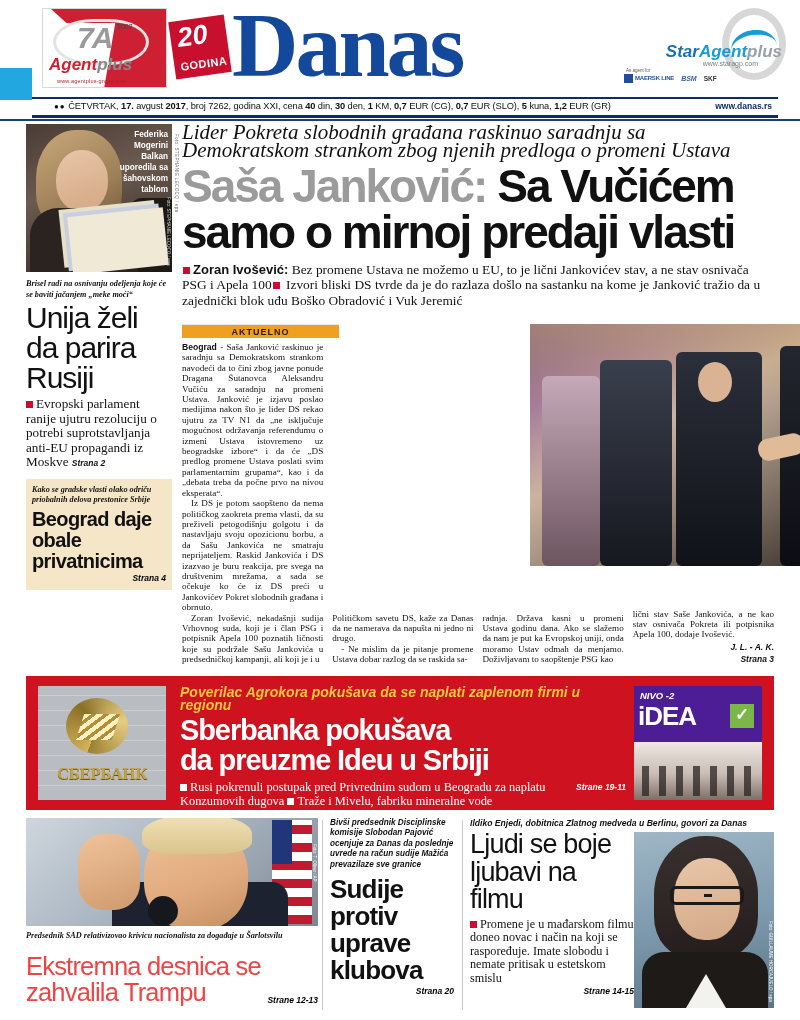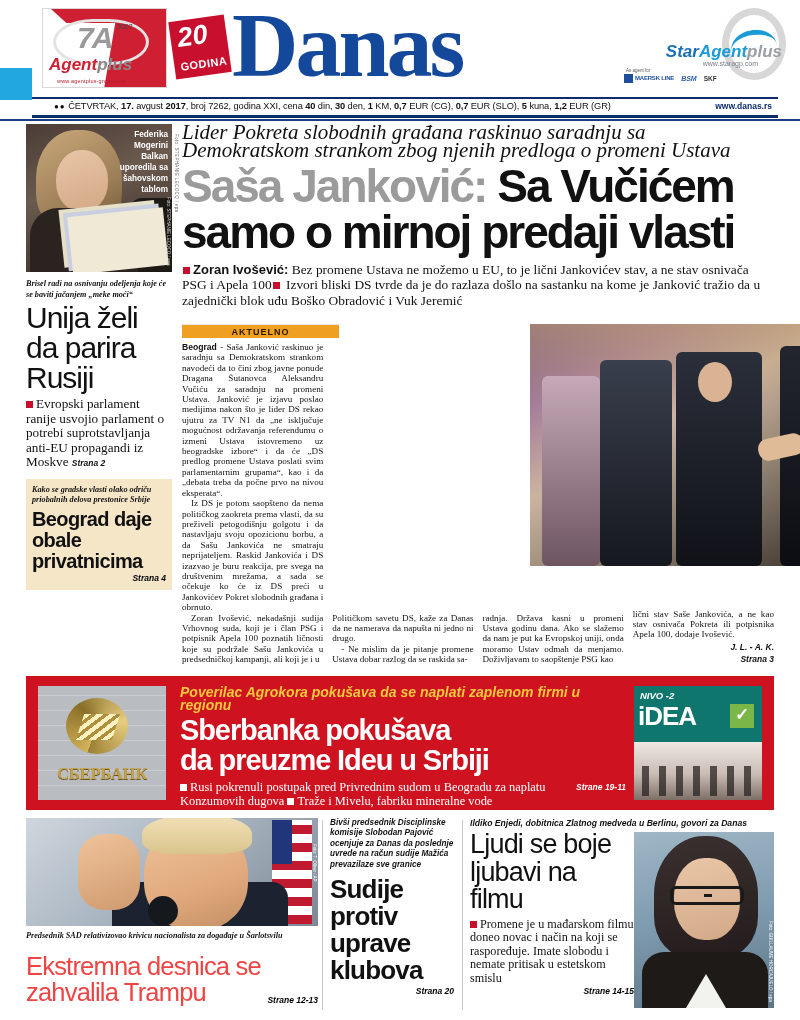--- a/index.html
+++ b/index.html
@@ -194,21 +194,21 @@
      letter-spacing:-.5px; text-shadow:0 1px 0 #6b5520; }
   .sber-mid { position:absolute; left:154px; top:10px; width:446px; }
   .sber-kicker { font-family:Liberation Sans, sans-serif; font-style:italic; font-weight:bold;
      font-size:14px; color:#f2c83c; line-height:13px; }
   .sber-hl { font-family:"Liberation Sans", sans-serif; font-weight:bold; font-size:29px; line-height:30px;
      color:#fff; letter-spacing:-1.1px; margin-top:3px; }
   .sber-lead { font-family:"Liberation Serif", serif; font-size:12.4px; line-height:14px; color:#fff; margin-top:5px;}
   .sq-w { display:inline-block; width:7px; height:7px; background:#fff; margin:0 3px 0 0; }
   .sber-strane { float:right; font-family:"Liberation Sans",sans-serif; font-style:italic; font-weight:bold; font-size:8.5px; color:#fff;}
   .sber-idea {
-    position:absolute; right:12px; top:10px; width:128px; height:114px; overflow:hidden; background:#0f766e;
+    position:absolute; right:12px; top:10px; width:128px; height:114px; overflow:hidden; background:#4c1d95;
   }
   .idea-nivo { position:absolute; left:6px; top:4px; font-size:9.5px; font-weight:bold; color:#fff; font-style:italic;}
   .idea-word { position:absolute; left:4px; top:15px; font-size:26px; font-weight:bold; color:#fff; letter-spacing:-1px;}
   .idea-chk { position:absolute; right:8px; top:18px; width:24px; height:24px; background:#7ab648; }
   .idea-chk::after{content:"\2713"; position:absolute; left:5px; top:0px; color:#fff; font-size:17px; font-weight:bold;}
   .idea-store { position:absolute; left:0; bottom:0; width:128px; height:58px;
      background:linear-gradient(180deg,#efe7e2 0%,#c9bdb6 55%,#7e6f66 100%); }
   .idea-people { position:absolute; bottom:4px; left:8px; width:112px; height:30px;
      background: repeating-linear-gradient(90deg, rgba(40,35,32,.75) 0 7px, rgba(255,255,255,0) 7px 17px); }
 
@@ -321,21 +321,21 @@
         <div class="mog-chair"></div>
         <div class="mog-body"></div>
         <div class="mog-papers"></div>
         <div class="mog-cap">Federika Mogerini Balkan uporedila sa šahovskom tablom</div>
         <div class="mog-credit">Foto: STEPHANIE LECOCQ / epa</div>
       </div>
 
       <div class="art-left-1">
         <div class="kicker-ital">Brisel radi na osnivanju odeljenja koje će se baviti jačanjem „meke moći“</div>
         <div class="hl-unija">Unija želi da parira Rusiji</div>
-        <div class="lead-serif"><span class="sq"></span><span>Evropski parlament ranije usvojio parlament o potrebi suprotstavljanja anti-EU propagandi iz Moskve</span> <span class="strana">Strana 2</span></div>
+        <div class="lead-serif"><span class="sq"></span><span>Evropski parlament ranije ujutru rezoluciju o potrebi suprotstavljanja anti-EU propagandi iz Moskve</span> <span class="strana">Strana 2</span></div>
       </div>
 
       <div class="box-beograd">
         <div class="kicker-ital">Kako se gradske vlasti olako odriču priobalnih delova prestonice Srbije</div>
         <div class="hl-beograd">Beograd daje obale privatnicima</div>
         <span class="strana">Strana 4</span>
       </div>
     </div>
 
     <div class="main-col">

